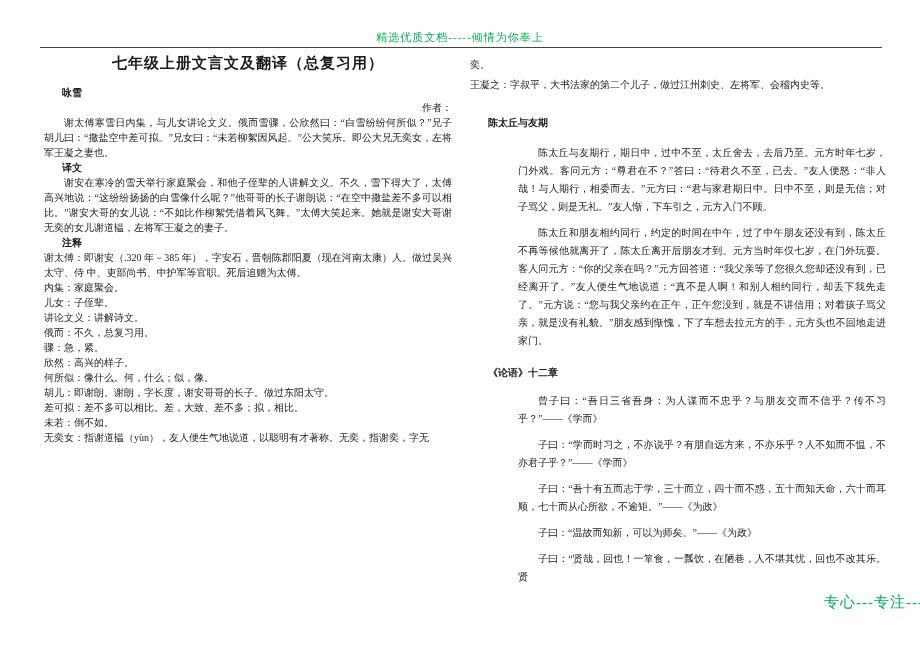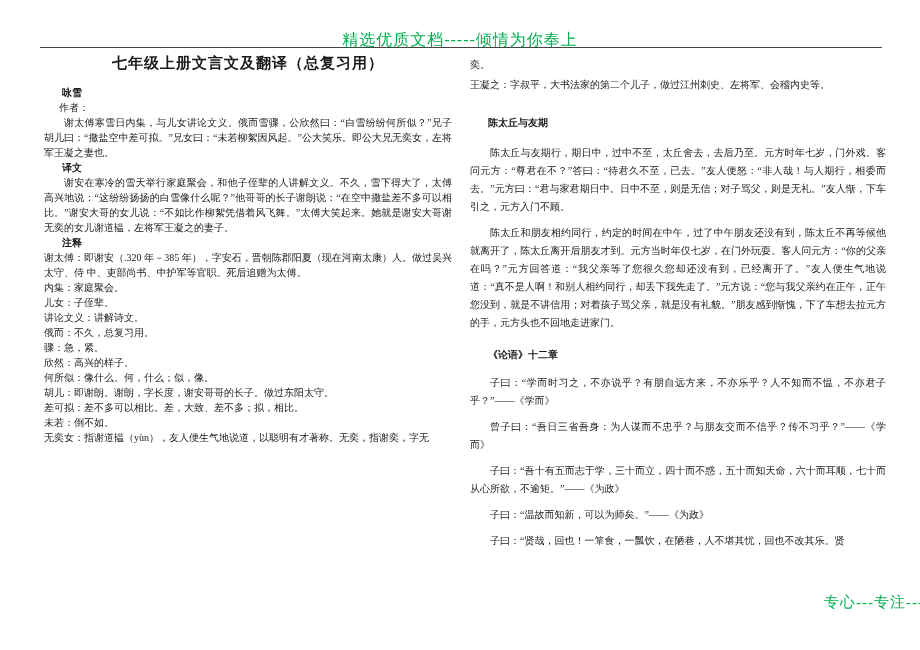--- a/index.html
+++ b/index.html
@@ -2,46 +2,46 @@
 <html><head>
 <meta charset="utf-8">
 <style>
   html,body{margin:0;padding:0;background:#fff;}
   .page{
     position:relative;width:920px;height:650px;background:#ffffff;overflow:hidden;
     font-family:"Liberation Serif","DejaVu Serif",serif;color:#1a1a1a;
   }
   .doc-header{
     position:absolute;top:30px;left:0;width:100%;text-align:center;
-    font-size:16px;color:var(--accent,#00B050);letter-spacing:1px;
+    font-size:11px;color:var(--accent,#00B050);letter-spacing:1px;
   }
   .header-rule{
     position:absolute;top:47px;left:40px;width:842px;border-top:1px solid #444;height:0;
   }
   .doc-footer{
     position:absolute;bottom:38px;left:0;width:100%;text-align:right;
     font-size:15px;color:var(--accent,#00B050);letter-spacing:1px;padding-left:36px;
   }
   .col{position:absolute;top:56px;font-size:10px;line-height:15px;}
   .col-left{left:44px;width:408px;}
   .col-right{left:470px;width:416px;line-height:18px;}
   .doc-title{
     font-size:15px;font-weight:bold;text-align:center;margin:0 0 14px 0;letter-spacing:1px;
   }
   .page p{margin:0;}
   
   .h{font-weight:bold;text-indent:1.8em;margin-top:7px;margin-bottom:4px;}
-  .label{text-indent:1.5em;margin-bottom:2px;}
+  .label{text-indent:1.5em;margin-bottom:2px;text-align:right;}
   .para{text-indent:2em;text-align:justify;margin-bottom:4px;}
   .note{margin-bottom:5px;text-align:justify;}
   
   .col-right .cont{margin-bottom:2px;}
   .col-right .note{margin-bottom:2px;}
   .col-right .h{margin-top:20px;margin-bottom:12px;}
-  .col-right .para{margin-bottom:8px;}
+  .col-right .para{margin-bottom:8px;margin-left:48px;}
   .col-right .h-lunyu{margin-top:14px;margin-bottom:10px;}
 </style>
 </head>
 <body>
 
 <div class="page" style="--accent: #00B050;">
 
   <div class="doc-header">精选优质文档-----倾情为你奉上</div>
   <div class="header-rule"></div>
 
@@ -68,22 +68,22 @@
     <p class="note">无奕女：指谢道韫（yùn），友人便生气地说道，以聪明有才著称。无奕，指谢奕，字无</p>
   </div>
 
   <div class="col col-right">
     <p class="cont">奕。</p>
     <p class="note">王凝之：字叔平，大书法家的第二个儿子，做过江州刺史、左将军、会稽内史等。</p>
     <p class="h">陈太丘与友期</p>
     <p class="para">陈太丘与友期行，期日中，过中不至，太丘舍去，去后乃至。元方时年七岁，门外戏。客问元方：“尊君在不？”答曰：“待君久不至，已去。”友人便怒：“非人哉！与人期行，相委而去。”元方曰：“君与家君期日中。日中不至，则是无信；对子骂父，则是无礼。”友人惭，下车引之，元方入门不顾。</p>
     <p class="para">陈太丘和朋友相约同行，约定的时间在中午，过了中午朋友还没有到，陈太丘不再等候他就离开了，陈太丘离开后朋友才到。元方当时年仅七岁，在门外玩耍。客人问元方：“你的父亲在吗？”元方回答道：“我父亲等了您很久您却还没有到，已经离开了。”友人便生气地说道：“真不是人啊！和别人相约同行，却丢下我先走了。”元方说：“您与我父亲约在正午，正午您没到，就是不讲信用；对着孩子骂父亲，就是没有礼貌。”朋友感到惭愧，下了车想去拉元方的手，元方头也不回地走进家门。</p>
     <p class="h h-lunyu">《论语》十二章</p>
+    <p class="para">曾子曰：“吾日三省吾身：为人谋而不忠乎？与朋友交而不信乎？传不习乎？”——《学而》</p>
     <p class="para">子曰：“学而时习之，不亦说乎？有朋自远方来，不亦乐乎？人不知而不愠，不亦君子乎？”——《学而》</p>
-    <p class="para">曾子曰：“吾日三省吾身：为人谋而不忠乎？与朋友交而不信乎？传不习乎？”——《学而》</p>
     <p class="para">子曰：“吾十有五而志于学，三十而立，四十而不惑，五十而知天命，六十而耳顺，七十而从心所欲，不逾矩。”——《为政》</p>
     <p class="para">子曰：“温故而知新，可以为师矣。”——《为政》</p>
     <p class="para">子曰：“贤哉，回也！一箪食，一瓢饮，在陋巷，人不堪其忧，回也不改其乐。贤</p>
   </div>
 
   <div class="doc-footer">专心---专注---专业</div>
 
 </div>
 
 </body></html>

